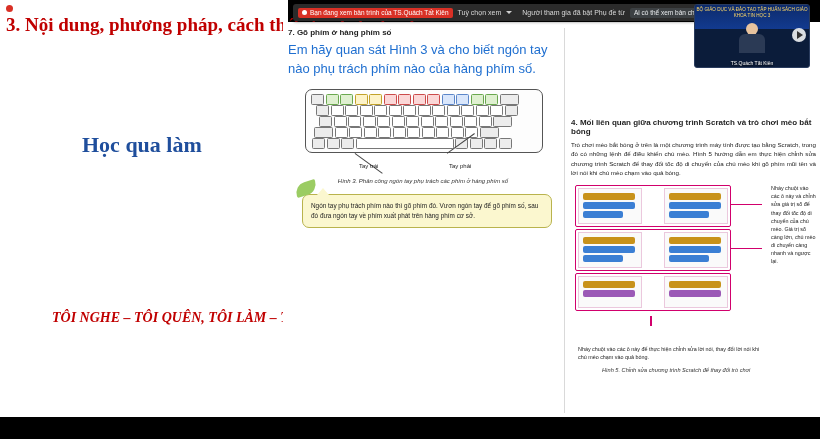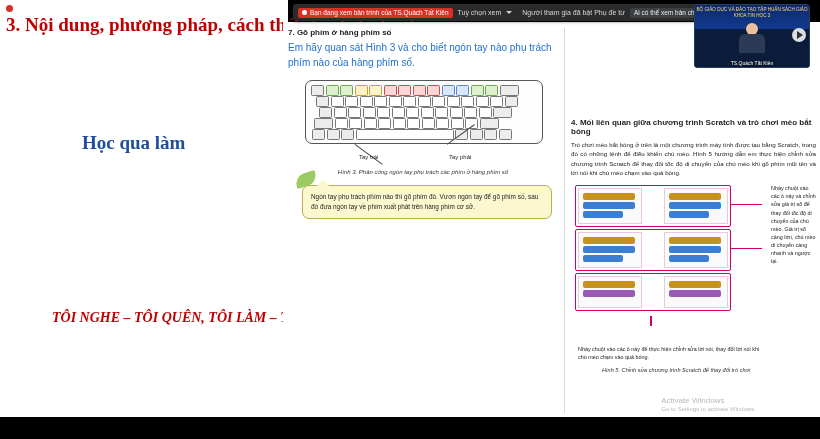--- a/index.html
+++ b/index.html
@@ -18,21 +18,21 @@
   }
   .slide-title{
     position:absolute;left:6px;top:14px;
     font-family:"Liberation Serif", serif;
     font-size:19px;font-weight:bold;color:#c00000;
     white-space:nowrap;
   }
   .slide-sub{
     position:absolute;left:82px;top:132px;
     font-family:"Liberation Serif", serif;
-    font-size:19px;font-weight:bold;color:#1f4e9c;
+    font-size:22px;font-weight:bold;color:#1f4e9c;
     white-space:nowrap;
   }
   .slide-motto{
     position:absolute;left:52px;top:310px;
     font-family:"Liberation Serif", serif;
     font-size:14px;font-weight:bold;font-style:italic;color:#c00000;
     white-space:nowrap;
   }
 
   
@@ -85,21 +85,21 @@
     background:#ffffff;z-index:10;overflow:hidden;
   }
   .col-left{position:absolute;left:5px;top:6px;width:270px;height:385px;}
   .col-right{position:absolute;left:288px;top:96px;width:245px;height:300px;}
   .vsep{position:absolute;left:281px;top:6px;width:1px;height:385px;background:#d9d9d9;}
 
   .h-sec{
     font-size:8px;font-weight:bold;color:#1f1f1f;margin:0 0 4px 0;
   }
   .p-blue{
-    font-size:10px;color:#1f6fd0;line-height:1.45;margin:0 0 4px 0;
+    font-size:13px;color:#1f6fd0;line-height:1.45;margin:0 0 4px 0;
   }
   .p-small{
     font-size:6.2px;color:#222;line-height:1.5;margin:0 0 4px 0;text-align:justify;
   }
   .fig-cap{
     font-size:6px;font-style:italic;color:#333;text-align:center;margin-top:3px;
   }
 
   
   .kbd-wrap{
@@ -382,18 +382,14 @@
     <div class="vid-face">
       <div class="vid-head"></div>
       <div class="vid-body"></div>
     </div>
     <div class="vid-name">TS.Quách Tất Kiên</div>
     <div class="vid-next">
       <span class="tri"></span>
     </div>
   </div>
 
-  <div class="watermark">
-    <div>Activate Windows</div>
-    <div style="font-size:6px;">Go to Settings to activate Windows.</div>
-  </div>
 
 </div>
 
 </body></html>

